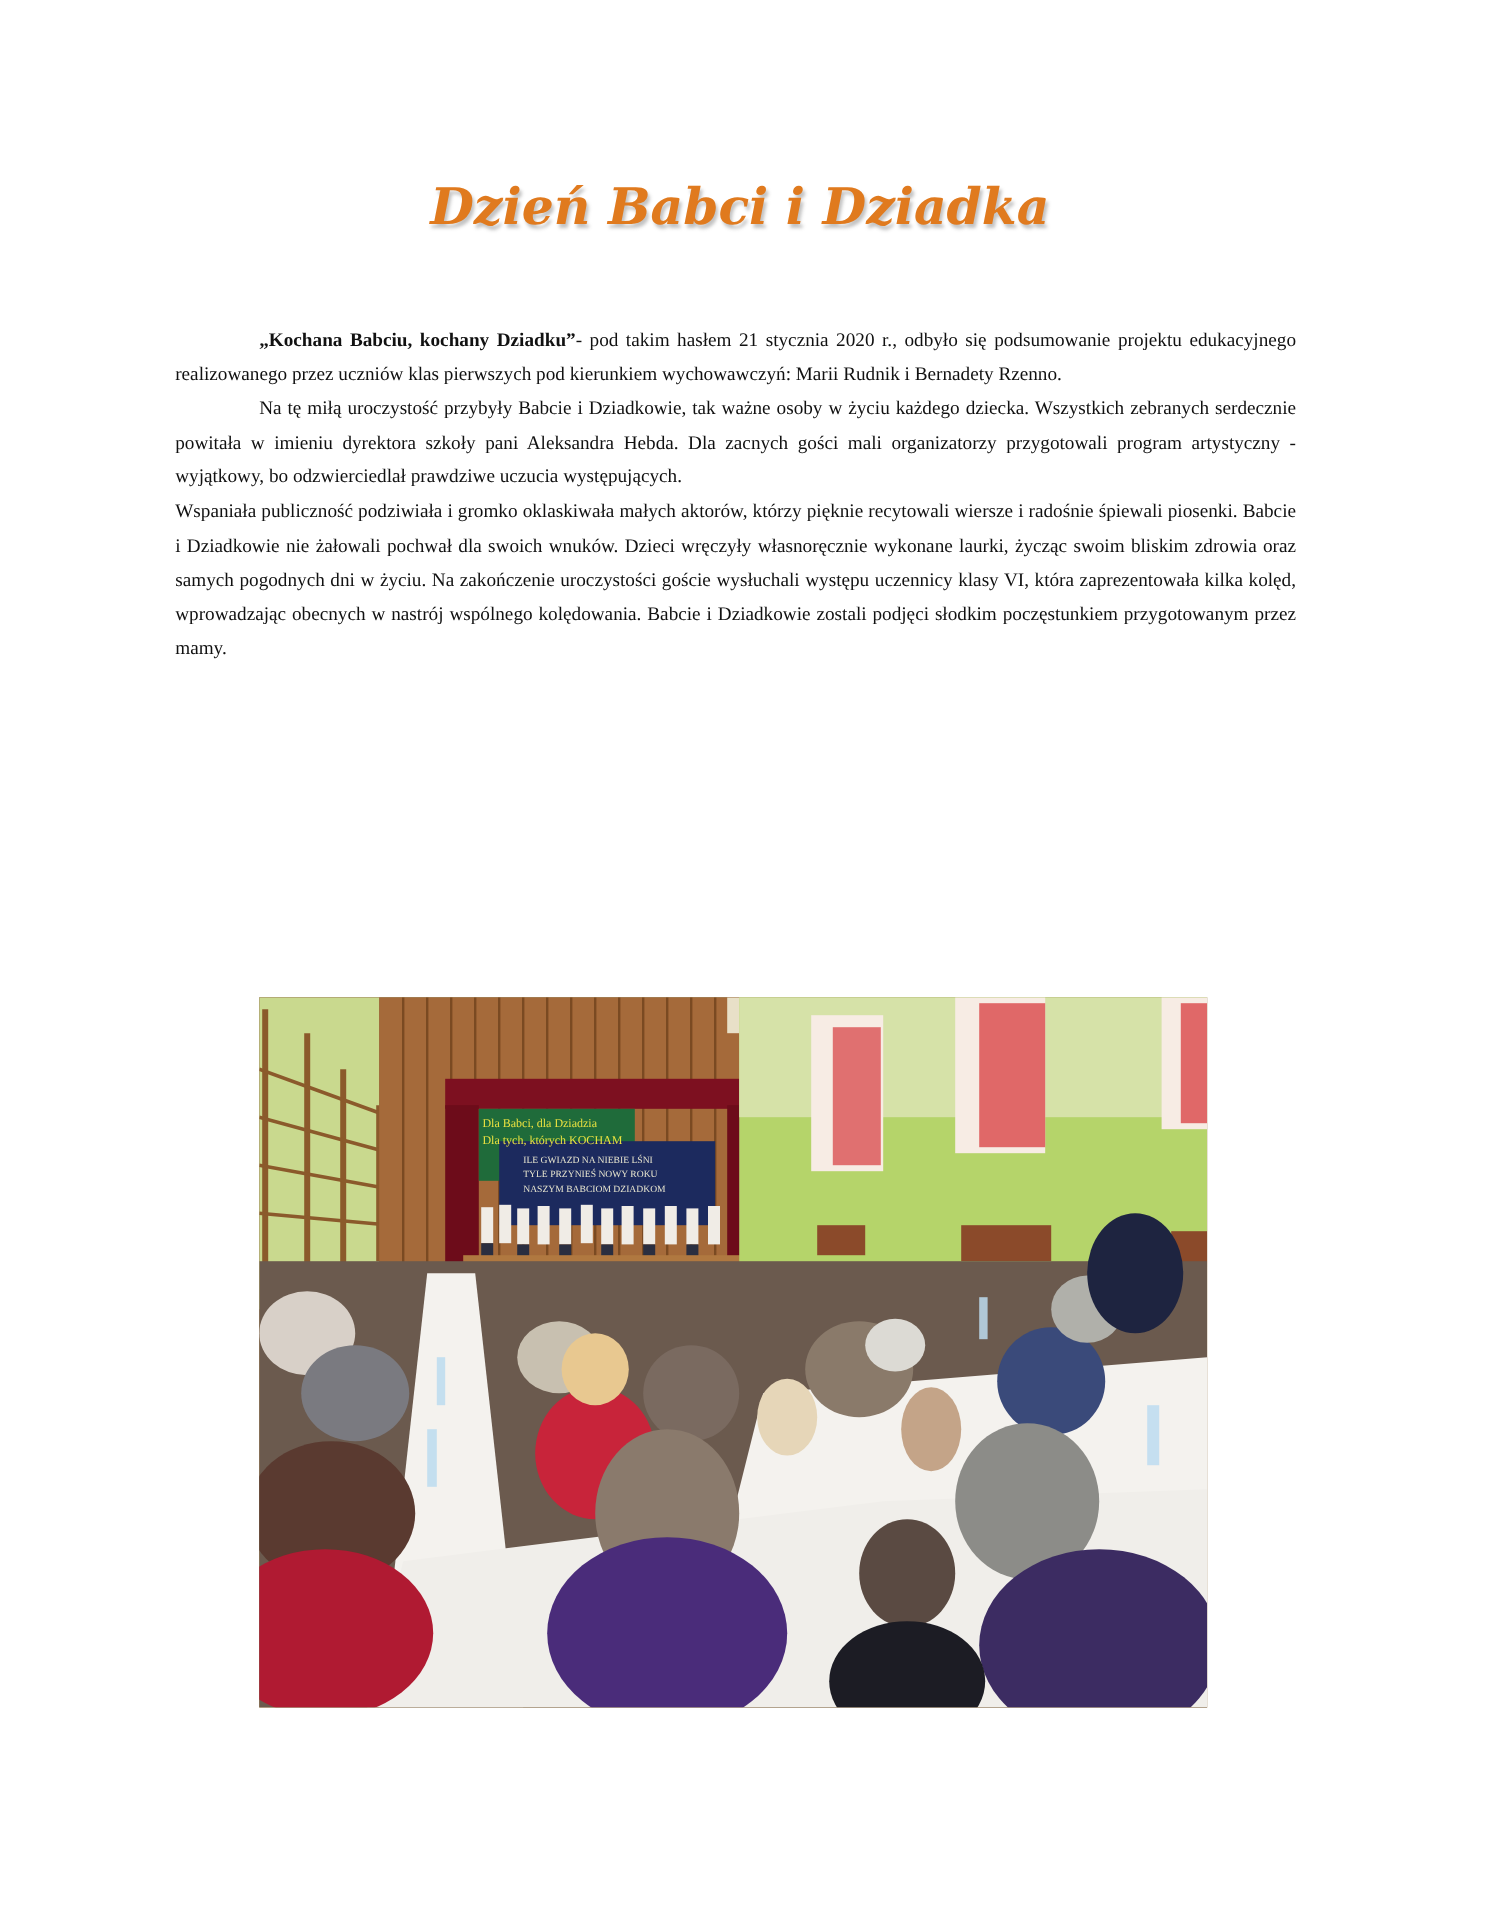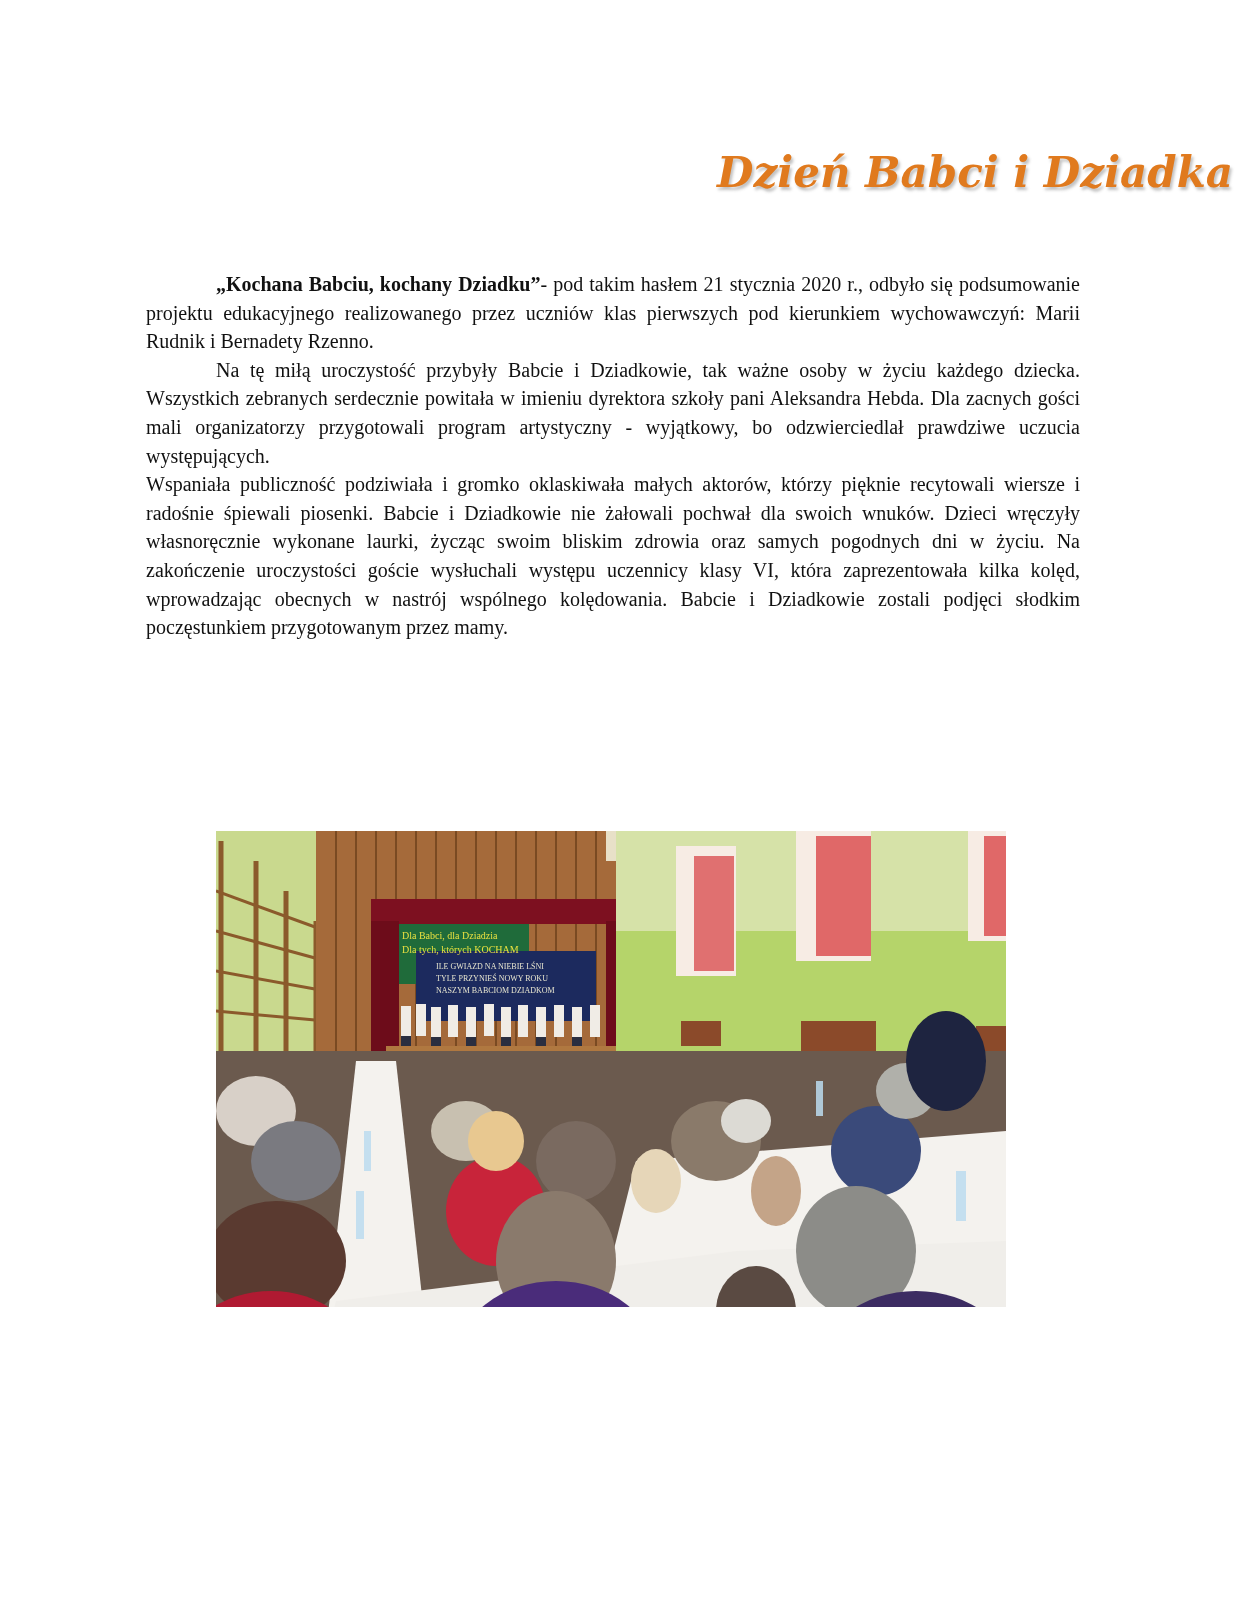--- a/index.html
+++ b/index.html
@@ -1,38 +1,38 @@
 <!DOCTYPE html>
 <html><head>
 <meta charset="utf-8">
 <style>
   html, body { margin: 0; padding: 0; background: #ffffff; }
   body { width: 1253px; height: 1603px; position: relative; overflow: hidden; }
   .page { position: absolute; left: 0; top: 0; width: 1253px; height: 1603px; background: #fff; }
 
   .title {
-    position: absolute; left: 0; top: 148px; width: 1233px; text-align: right;
+    position: absolute; left: 0; top: 148px; width: 1233px; text-align: center;
     font-family: "DejaVu Serif", serif; font-style: italic; font-weight: bold;
     font-size: 42px; letter-spacing: 0px;
     color: #e07a1e;
     text-shadow: 2px 3px 3px rgba(120,120,120,0.45);
   }
 
   .body-text {
     position: absolute; left: 146px; top: 270px; width: 934px;
-    font-family: "Liberation Serif", serif; font-size: 20px; line-height: 28.6px;
+    font-family: "Liberation Serif", serif; font-size: 16px; line-height: 28.6px;
     color: #111; text-align: justify;
   }
   .body-text p { margin: 0; }
   .indent { text-indent: 70px; }
   .bold { font-weight: bold; }
   .closing { margin-top: 11px !important; }
 
   .photo {
-    position: absolute; left: 216px; top: 831px; width: 790px; height: 476px;
+    position: absolute; left: 216px; top: 831px; width: 790px; height: 592px;
     overflow: hidden; background: #8a6a3c;
   }
   .photo svg { display: block; }
 </style>
 </head>
 <body>
 
 <div class="page">
 
   <div class="title">Dzień Babci i Dziadka</div>

